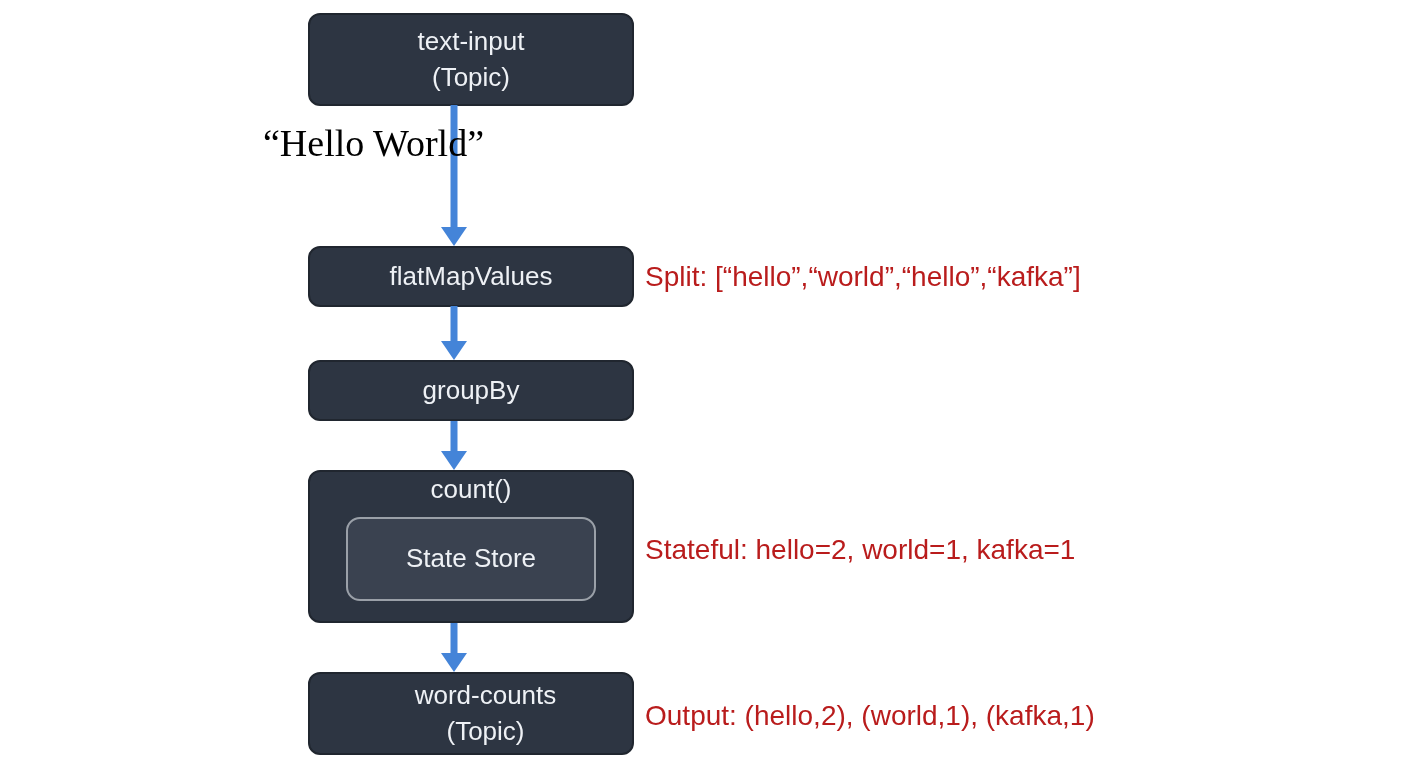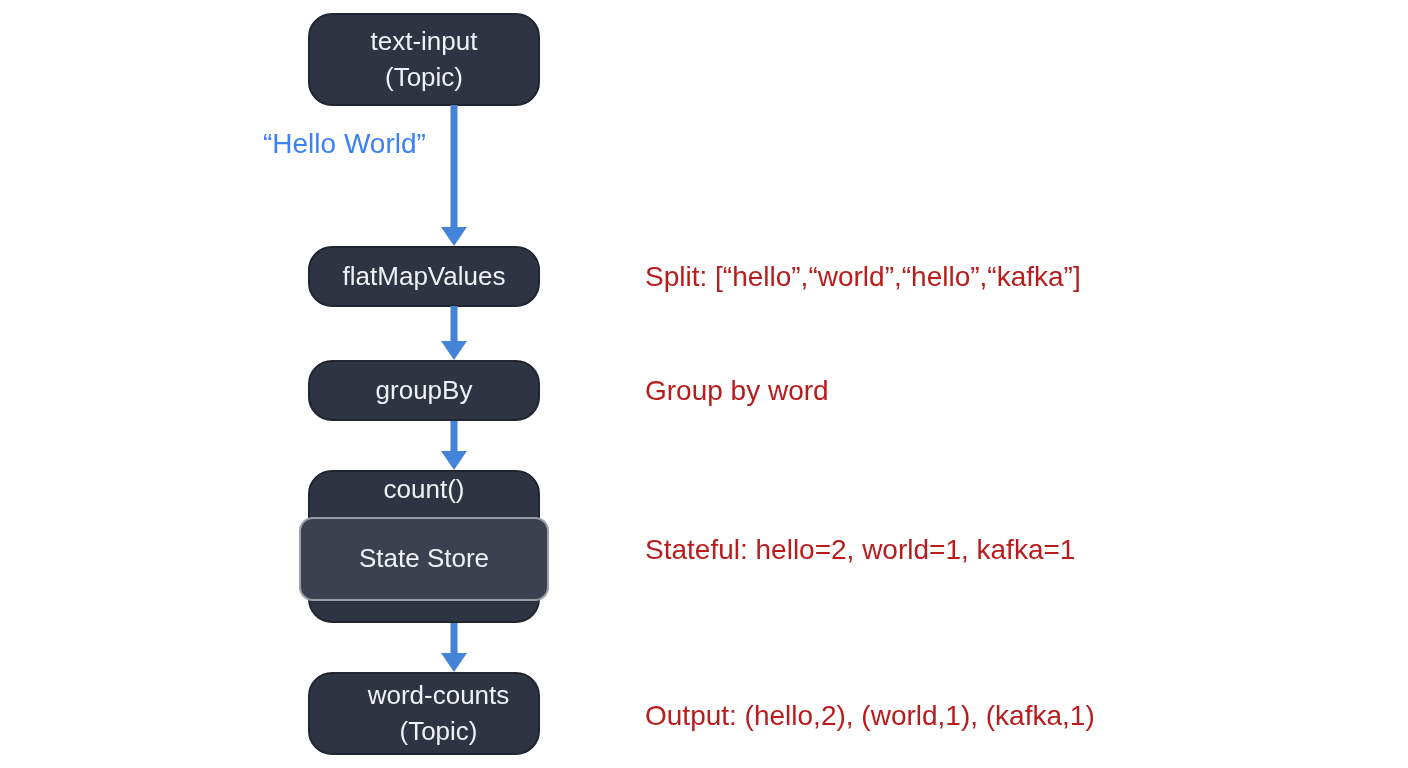--- a/index.html
+++ b/index.html
@@ -9,24 +9,24 @@
     font-family: "Liberation Sans", sans-serif;
     position: relative;
     overflow: hidden;
   }
   .canvas { position: absolute; inset: 0; }
 
   
   .node {
     position: absolute;
     left: 308px;
-    width: 232px;
+    width: 326px;
     background: #2d3542;
     border: 2px solid #20262f;
-    border-radius: 24px;
+    border-radius: 12px;
     color: #eef1f5;
     display: flex;
     flex-direction: column;
     align-items: center;
     justify-content: center;
     font-size: 26px;
     line-height: 1.38;
     box-sizing: border-box;
     text-align: center;
   }
@@ -71,24 +71,25 @@
   .arrow-1 { top: 105px; height: 141px; }
   .arrow-2 { top: 306px; height: 54px;  }
   .arrow-3 { top: 421px; height: 49px;  }
   .arrow-4 { top: 623px; height: 49px;  }
 
   
   .edge-label {
     position: absolute;
     left: 263px;
     top: 125px;
-    color: #3b82f6;
-    font-size: 28px;
+    color: #000000;
+    font-size: 38px;
     line-height: 37px;
     white-space: nowrap;
+    font-family: Liberation Serif, serif;
   }
 
   
   .annotation {
     position: absolute;
     left: 645px;
     color: #b91c1c;
     font-size: 28px;
     line-height: 30px;
     white-space: nowrap;
@@ -123,21 +124,20 @@
   <div class="annotation ann-split">Split: [“hello”,“world”,“hello”,“kafka”]</div>
 
   <div class="arrow arrow-2">
     <div class="shaft"></div>
     <div class="head"></div>
   </div>
 
   <div class="node node-groupby">
     <span>groupBy</span>
   </div>
-  <div class="annotation ann-group">Group by word</div>
 
   <div class="arrow arrow-3">
     <div class="shaft"></div>
     <div class="head"></div>
   </div>
 
   <div class="node node-count">
     <span>count()</span>
     <div class="inner-node">
       <span>State Store</span>

